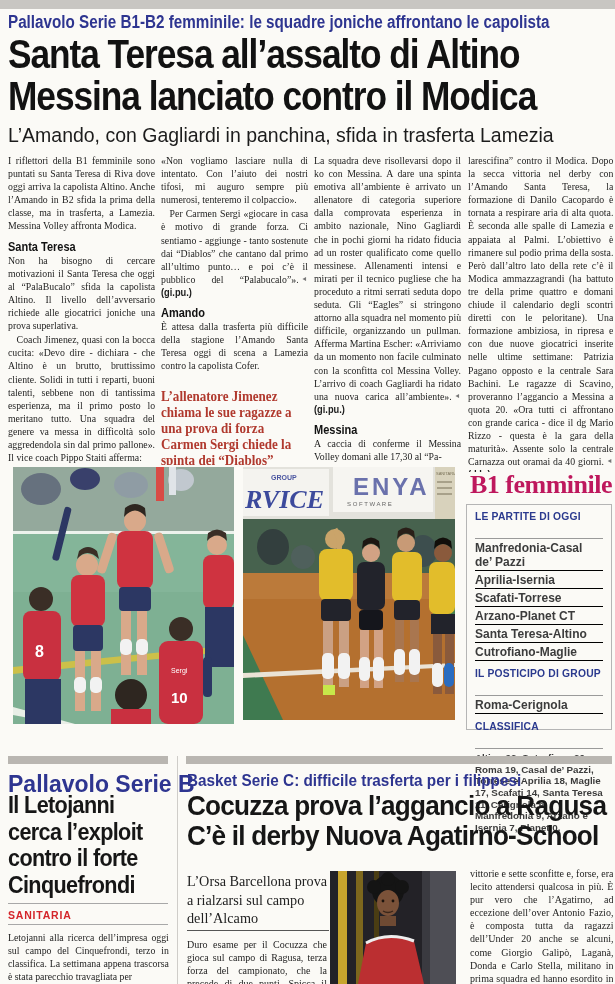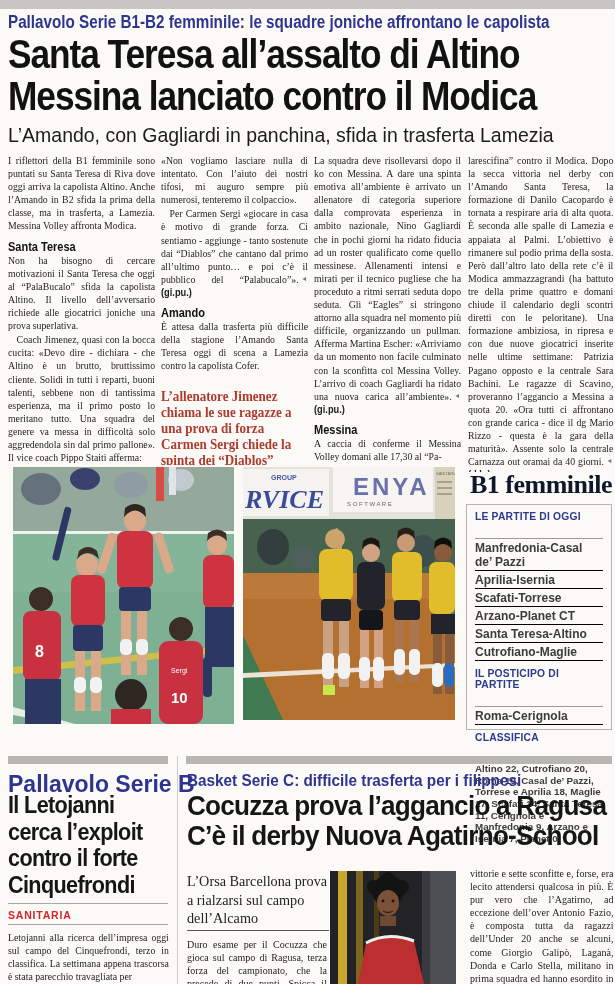--- a/index.html
+++ b/index.html
@@ -33,21 +33,21 @@
   .endmark { font-size:7px; color:#777; vertical-align:2px; margin:0 1px 0 3px; }
   .pq { margin-top:15px; font-weight:bold; font-size:15.2px; line-height:16px; color:#b0392e; text-align:left; }
 
   .photoL { left:13px; top:467px; width:221px; height:257px; }
   .photoR { left:243px; top:467px; width:212px; height:253px; }
   .caption { font-family:"Liberation Sans",sans-serif; font-size:10.3px; color:#333; }
   .caplead { font-weight:bold; color:#111; }
   .capL { left:13px; top:729px; width:221px; }
   .capR { left:243px; top:726px; width:212px; }
 
-  .b1title { left:470px; top:470px; font-weight:bold; font-size:26px; letter-spacing:-0.5px; color:#0f172a; }
+  .b1title { left:470px; top:470px; font-weight:bold; font-size:26px; letter-spacing:-0.5px; color:#be185d; }
   .b1box { left:466px; top:504px; width:146px; height:226px; border:1px solid #b5b5b5;
            background:#fbfaf6; padding:6px 8px 0; font-family:"Liberation Sans",sans-serif; }
   .b1head { font-weight:bold; font-size:10.3px; color:#2b3a8e; letter-spacing:.2px;
             padding-bottom:16px; border-bottom:1px solid #9a9a9a; }
   .fixture { font-weight:bold; font-size:12px; color:#3c3c3c; padding:1.6px 0 1.4px;
              border-bottom:1px solid #000000; }
   .mt { margin-top:7px; }
   .clstext { font-weight:bold; font-size:9.8px; line-height:11.7px; color:#3c3c3c; margin-top:3px; }
 
   .gbarL { left:8px;  top:756px; width:160px; height:8px; background:#b9b6b1; }
@@ -254,21 +254,21 @@
 
   <div class="abs b1title">B1 femminile</div>
   <div class="abs b1box">
     <div class="b1head">LE PARTITE DI OGGI</div>
     <div class="fixture">Manfredonia-Casal de’ Pazzi</div>
     <div class="fixture">Aprilia-Isernia</div>
     <div class="fixture">Scafati-Torrese</div>
     <div class="fixture">Arzano-Planet CT</div>
     <div class="fixture">Santa Teresa-Altino</div>
     <div class="fixture">Cutrofiano-Maglie</div>
-    <div class="b1head mt">IL POSTICIPO DI PARTITE</div>
+    <div class="b1head mt">IL POSTICIPO DI GROUP</div>
     <div class="fixture">Roma-Cerignola</div>
     <div class="b1head mt">CLASSIFICA</div>
     <div class="clstext">Altino 22, Cutrofiano 20, Roma 19, Casal de’ Pazzi, Torrese e Aprilia 18, Maglie 17, Scafati 14, Santa Teresa 11, Cerignola e Manfredonia 9, Arzano e Isernia 7, Planet 0.</div>
   </div>
 
   <div class="abs gbarL"></div>
   <div class="abs gbarR"></div>
   <div class="abs vdiv"></div>
 
   <div class="abs blkick">Pallavolo Serie B</div>

